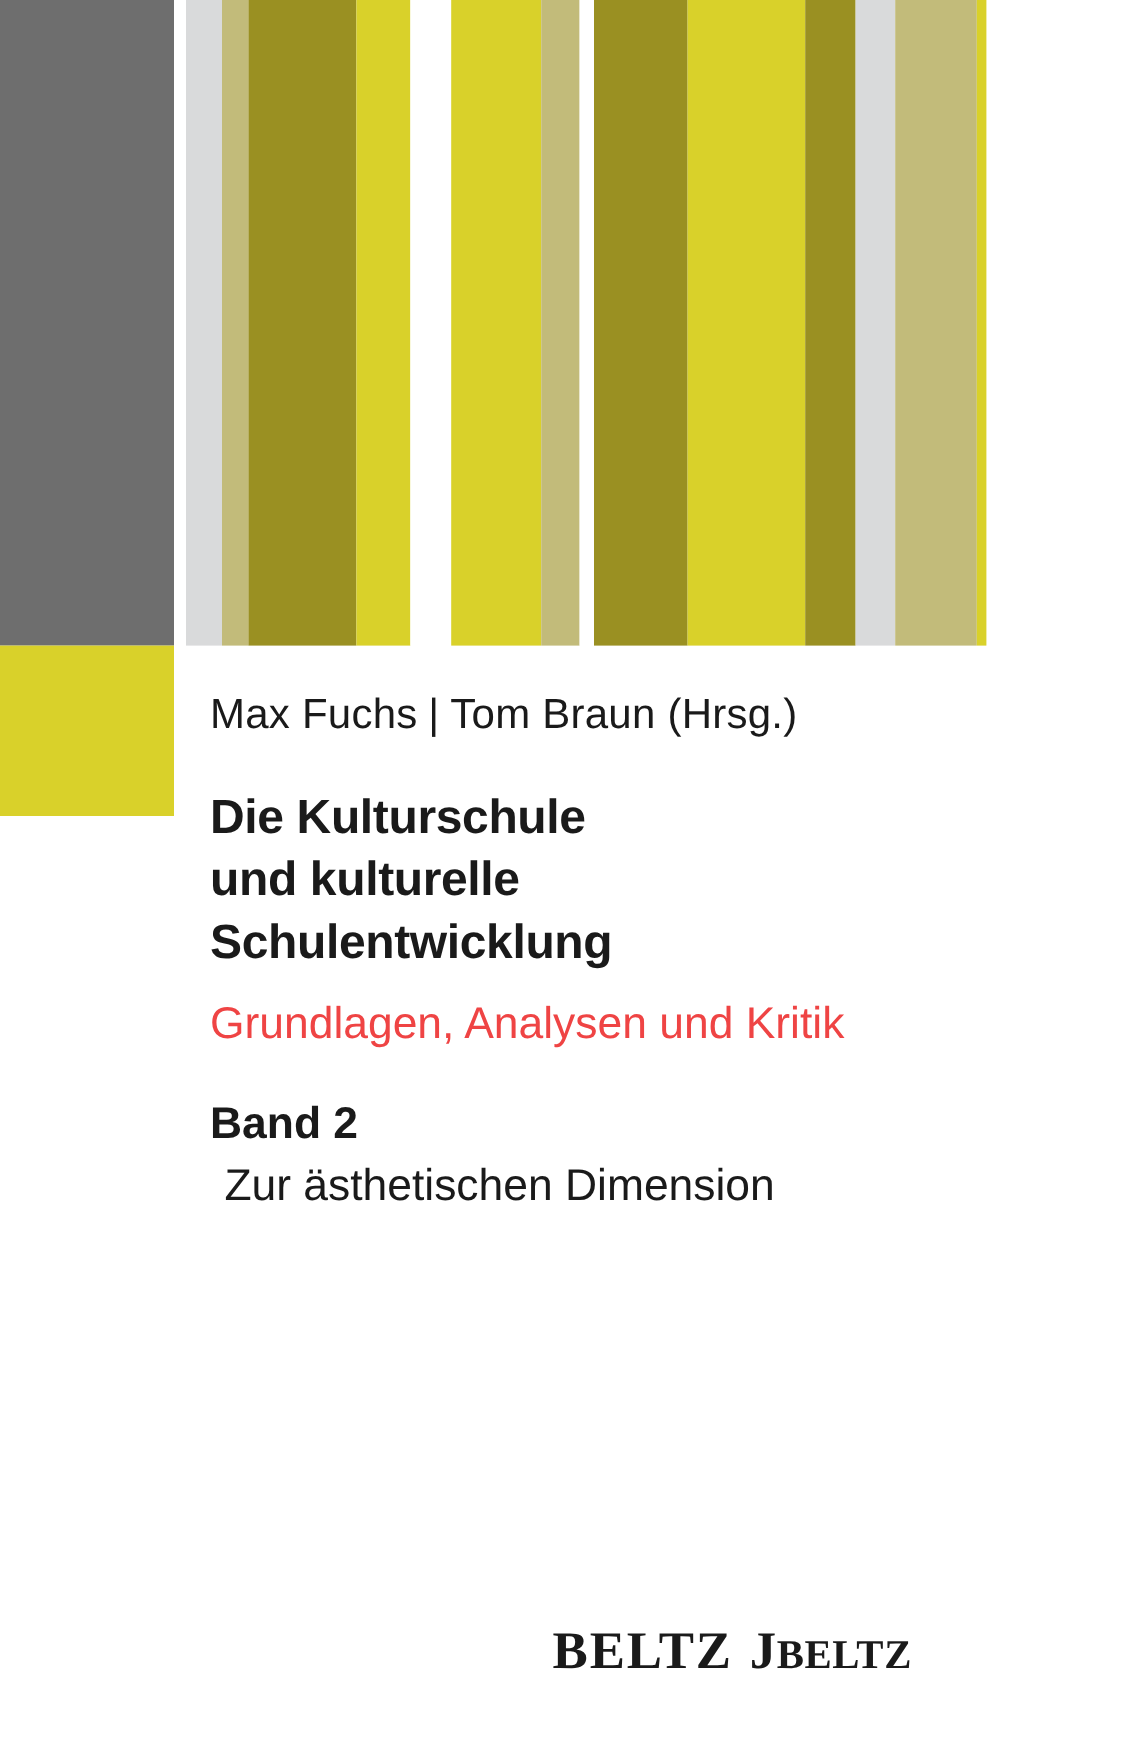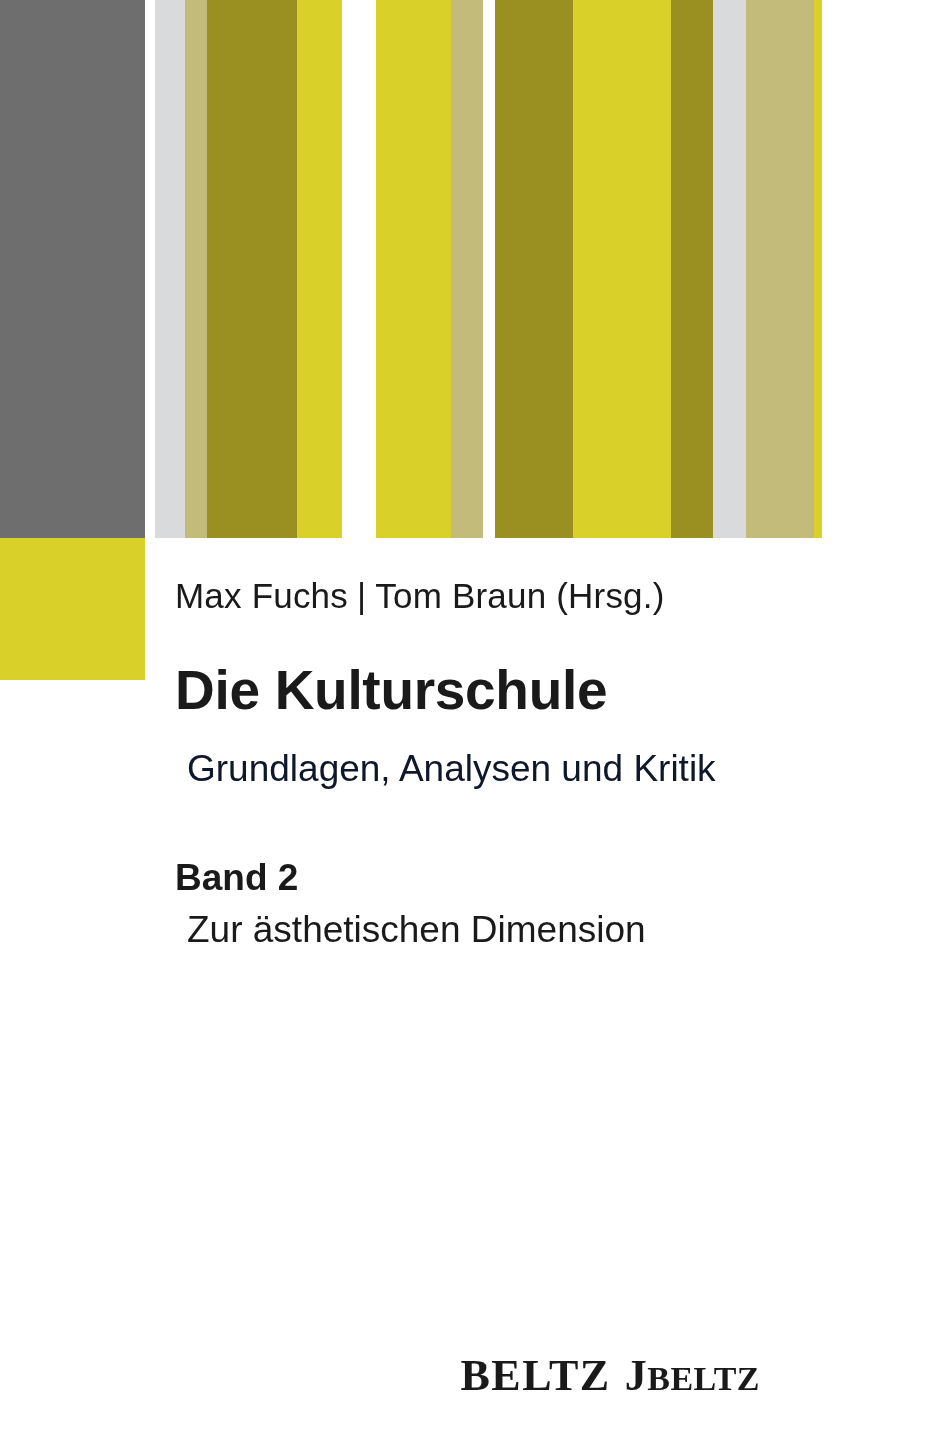--- a/index.html
+++ b/index.html
@@ -58,46 +58,46 @@
     letter-spacing: 0.2px;
     line-height: 1.2;
     margin: 0 0 38px 0;
     white-space: nowrap;
   }
   .editors .sep {
     padding: 0 9px;
   }
 
   .title {
-    font-size: 55px;
+    font-size: 40px;
     font-weight: bold;
     color: #1a1a1a;
     line-height: 1.30;
     letter-spacing: -0.3px;
     margin: 0 0 8px 0;
   }
   .title .line {
     display: block;
     white-space: nowrap;
   }
 
   .subtitle {
     font-size: 37px;
     font-weight: normal;
-    color: #0f172a;
+    color: #ef4444;
     line-height: 1.3;
-    margin: 18px 0 0 12px;
+    margin: 18px 0 0 0;
     white-space: nowrap;
   }
 
   .volume {
     font-size: 37px;
     font-weight: bold;
     color: #1a1a1a;
-    margin: 62px 0 0 0;
+    margin: 36px 0 0 0;
     line-height: 1.25;
   }
   .volume-sub {
     font-size: 37px;
     font-weight: normal;
     color: #1a1a1a;
     line-height: 1.35;
     margin: 4px 0 0 12px;
   }
   .volume-sub .line {
@@ -159,20 +159,22 @@
   <div class="left-block"></div>
 
   <div class="text-col">
 
     <div class="editors">
       <span>Max Fuchs</span><span class="sep">|</span><span>Tom Braun (Hrsg.)</span>
     </div>
 
     <h1 class="title">
       <span class="line">Die Kulturschule</span>
+      <span class="line">und kulturelle</span>
+      <span class="line">Schulentwicklung</span>
     </h1>
 
     <div class="subtitle">Grundlagen, Analysen und Kritik</div>
 
     <div class="volume">Band 2</div>
 
     <div class="volume-sub">
       <span class="line">Zur ästhetischen Dimension</span>
     </div>
 

